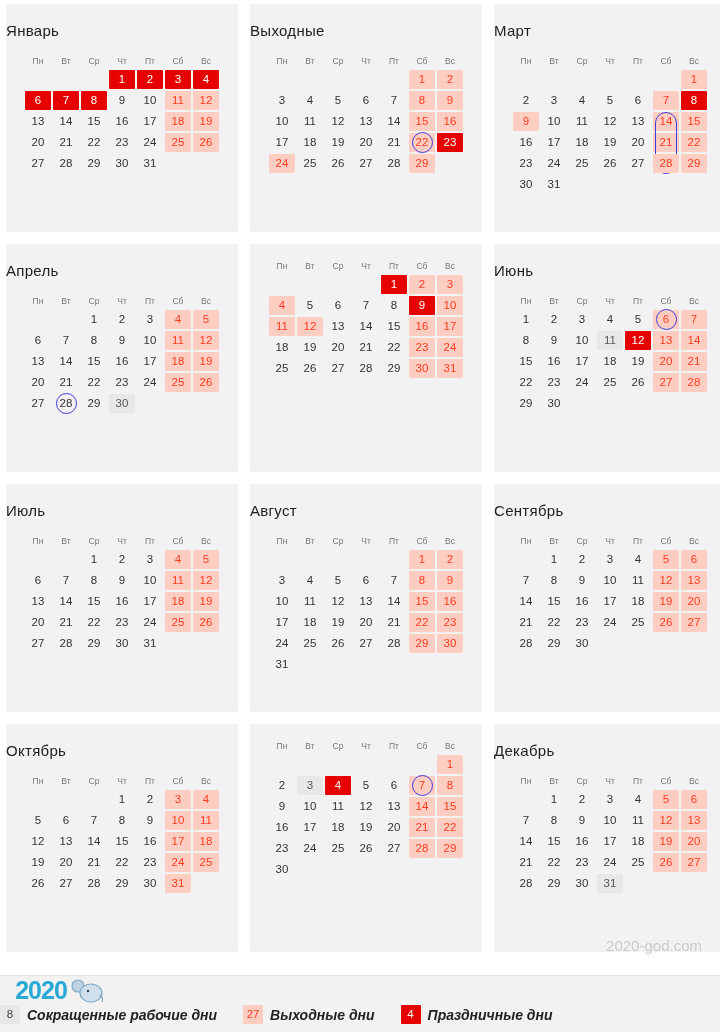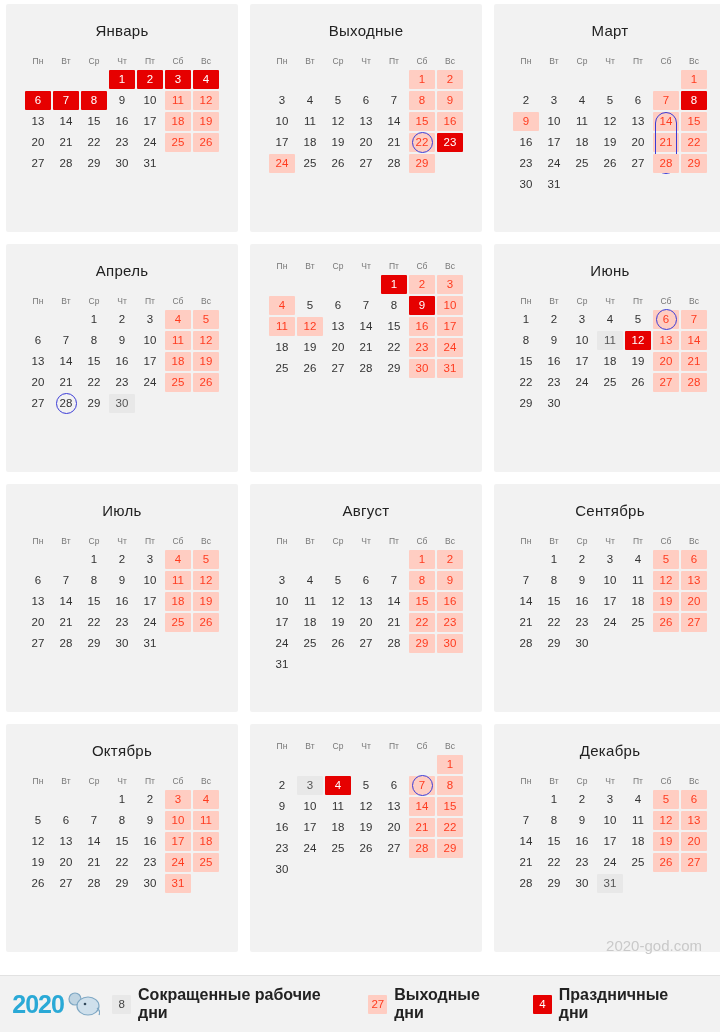--- a/index.html
+++ b/index.html
@@ -1,41 +1,41 @@
 <!DOCTYPE html>
 <html><head>
 <meta charset="utf-8">
 <style>
   html,body{margin:0;padding:0;background:#ffffff;}
   body{width:720px;height:1032px;font-family:"Liberation Sans", sans-serif;overflow:hidden;}
   .page{position:relative;width:720px;height:1032px;background:#fff;}
   .grid{display:grid;grid-template-columns:232px 232px 232px;column-gap:12px;row-gap:12px;padding:4px 6px 0 6px;box-sizing:border-box;}
   .month{background:#f2f2f2;border-radius:2px;padding:10px 0 12px 0;box-sizing:border-box;height:228px;}
-  .mname{text-align:center;font-size:15px;color:#222;margin:8px 0 14px 0;letter-spacing:.3px;}
+  .mname{font-size:15px;color:#222;margin:8px 0 14px 0;letter-spacing:.3px;}
   table.cal{border-collapse:collapse;margin:4px auto;}
   table.cal th{font-size:8.5px;color:#777;font-weight:normal;width:28px;height:16px;text-align:center;padding:0;}
   table.cal td{width:28px;height:21px;text-align:center;font-size:11.5px;color:#333;padding:0;position:relative;}
   td .cell{display:block;width:26px;height:19px;line-height:19px;margin:0 auto;border-radius:1px;position:relative;}
   
   .wk .cell{background:#ffcdc2;color:#ff3b1f;}        
   .hol .cell{background:#e60000;color:#ffffff;}       
   .short .cell{background:#e8e8e8;color:#555;}        
   .circ::after{content:"";position:absolute;left:50%;top:50%;width:21px;height:21px;margin-left:-10.5px;margin-top:-10.5px;border:1.5px solid #3b3bd6;border-radius:50%;box-sizing:border-box;}
   .circtall::after{content:"";position:absolute;left:50%;top:50%;width:22px;height:62px;margin-left:-11px;margin-top:-31px;border:1.5px solid #3b3bd6;border-radius:11px;box-sizing:border-box;}
   .wm{position:absolute;right:18px;bottom:78px;font-size:15px;color:#c9c9c9;}
-  .legend{position:absolute;left:0;bottom:0;width:720px;height:56px;background:#f2f2f2;border-top:1px solid #e2e2e2;display:flex;align-items:center;}
+  .legend{position:absolute;left:0;bottom:0;width:720px;height:56px;background:#f2f2f2;border-top:1px solid #e2e2e2;display:flex;align-items:flex-start;flex-direction:column;}
   .logo{width:118px;display:flex;align-items:center;justify-content:center;gap:2px;}
   .logo .yr{font-size:25px;color:#2aa9d6;font-weight:bold;letter-spacing:-1px;font-family:"Liberation Sans",sans-serif;}
   .mouse{width:34px;height:28px;position:relative;}
   .lg-item{display:flex;align-items:center;gap:7px;margin-right:26px;}
   .lg-box{width:20px;height:19px;line-height:19px;text-align:center;font-size:11.5px;border-radius:1px;}
   .lg-short{background:#e8e8e8;color:#444;}
   .lg-wk{background:#ffcdc2;color:#ff3b1f;}
   .lg-hol{background:#e60000;color:#fff;}
-  .lg-label{font-size:16px;color:#222;font-weight:bold;}
+  .lg-label{font-size:14px;color:#222;font-weight:bold;font-style:italic;}
 </style>
 </head>
 <body>
 
 <div class="page">
   <div class="grid" id="months-grid">
       <div class="month">
         <div class="mname">Январь</div>
         <table class="cal">
           <thead>

